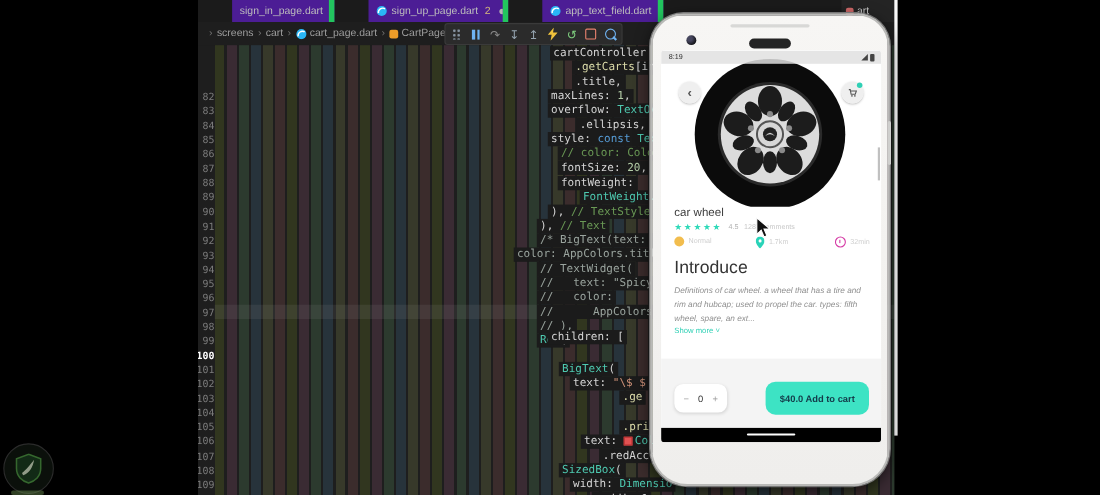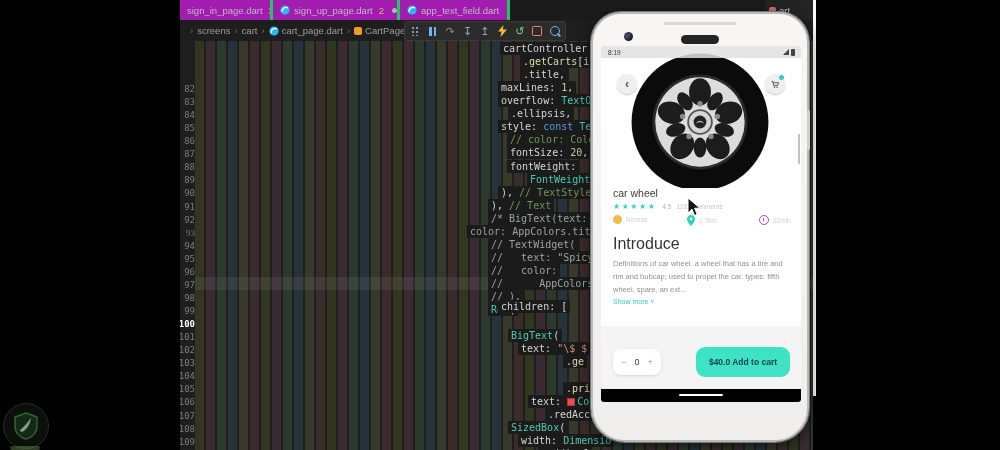--- a/index.html
+++ b/index.html
@@ -3,22 +3,22 @@
 <meta charset="utf-8">
 <style>
   html,body{margin:0;padding:0;background:#000;}
   #stage{position:relative;width:1000px;height:450px;background:#000;overflow:hidden;
          font-family:"Liberation Sans",sans-serif;}
 
   
   #editor{position:absolute;left:180px;top:0;width:633px;height:450px;background:#1e1e1e;}
   #tabbar{position:absolute;left:0;top:0;width:100%;height:20px;background:#1b1b1b;display:flex;}
   .tab{height:20px;box-sizing:border-box;display:flex;align-items:center;gap:4px;
-       padding:0 7px;background:#a21caf;border-right:3px solid #22c55e;
-       font-size:9.5px;color:#bdbdbd;white-space:nowrap;overflow:hidden;}
+       padding:0 7px;background:#4c1d95;border-right:5px solid #22c55e;
+       font-size:9.5px;color:#bdbdbd;white-space:nowrap;overflow:hidden;margin-left:31px;}
   .tab .badge{color:#d7ba7d;margin-left:2px;}
   .tab .dot{width:5px;height:5px;border-radius:50%;background:#b5b5b5;margin-left:4px;flex:none;}
   .dart-ico{width:10px;height:10px;flex:none;}
   #tab-partial{position:absolute;left:585px;top:0;width:48px;height:20px;background:#242424;
        display:flex;align-items:center;gap:3px;padding:0 4px;box-sizing:border-box;
        font-size:9.5px;color:#c7c7c7;}
   #tab-partial .redico{width:7px;height:7px;background:#d16969;border-radius:2px;flex:none;}
 
   #breadcrumb{position:absolute;left:0;top:20px;width:100%;height:21px;background:#1e1e1e;
        display:flex;align-items:center;font-size:9.5px;color:#9d9d9d;padding-left:6px;box-sizing:border-box;}
@@ -104,21 +104,21 @@
   #rating{position:absolute;left:12px;top:156px;display:flex;align-items:center;}
   #rating .stars{font-size:8px;letter-spacing:1.5px;color:#2ed9b8;font-family:"DejaVu Sans",sans-serif;}
   #rating .val{font-size:6.5px;color:#b5b5b5;margin-left:6px;}
   #rating .cmts{font-size:6.5px;color:#c8c8c8;margin-left:5px;}
   #tags{position:absolute;left:0;top:169px;width:200px;height:14px;}
   .tag{position:absolute;display:flex;align-items:center;gap:4px;font-size:6.5px;color:#cfcfcf;}
   .tagdot{width:9px;height:9px;border-radius:50%;background:#f2bd4e;}
   .clockico{width:8px;height:8px;border:1.3px solid #d63ca6;border-radius:50%;position:relative;}
   .clockico:after{content:"";position:absolute;left:3px;top:1.5px;width:1.2px;height:3px;background:#d63ca6;}
   .sectitle{position:absolute;left:12px;top:189px;font-size:16px;color:#333;}
-  #desc{position:absolute;left:12px;top:211px;width:176px;font-size:7.5px;line-height:13px;color:#909090;}
+  #desc{position:absolute;left:12px;top:211px;width:176px;font-size:7.5px;line-height:13px;color:#909090;font-style:italic;}
   #showmore{position:absolute;left:12px;top:252px;font-size:7px;color:#2fd0b5;}
   #botbar{position:absolute;left:0;top:280px;width:200px;height:63px;background:#f4f4f4;}
   #stepper{position:absolute;left:12px;top:303px;width:48px;height:26px;background:#fff;border-radius:8px;
      box-shadow:0 1px 3px rgba(0,0,0,.12);display:flex;align-items:center;justify-content:space-evenly;
      font-size:8.5px;color:#333;}
   #stepper .pm{color:#999;}
   #addbtn{position:absolute;left:95px;top:301px;width:94px;height:30px;border-radius:9px;background:#3de3c4;
      display:flex;align-items:center;justify-content:center;font-size:8.5px;font-weight:bold;color:#143c4a;}
   #navbar{position:absolute;left:0;top:343px;width:200px;height:13px;background:#000;}
   #homeline{position:absolute;left:50%;top:5px;transform:translateX(-50%);width:44px;height:2px;
@@ -146,21 +146,21 @@
         <div class="lnum" style="top: 56.06px;">83</div>
         <div class="lnum" style="top: 69.12px;">84</div>
         <div class="lnum" style="top: 82.18px;">85</div>
         <div class="lnum" style="top: 95.24px;">86</div>
         <div class="lnum" style="top: 108.3px;">87</div>
         <div class="lnum" style="top: 121.36px;">88</div>
         <div class="lnum" style="top: 134.42px;">89</div>
         <div class="lnum" style="top: 147.48px;">90</div>
         <div class="lnum" style="top: 160.54px;">91</div>
         <div class="lnum" style="top: 173.6px;">92</div>
-        <div class="lnum" style="top: 186.66px; font-family: Liberation Serif, serif;">93</div>
+        <div class="lnum" style="top: 186.66px;">93</div>
         <div class="lnum" style="top: 199.72px;">94</div>
         <div class="lnum" style="top: 212.78px;">95</div>
         <div class="lnum" style="top: 225.84px;">96</div>
         <div class="lnum" style="top: 238.9px;">97</div>
         <div class="lnum" style="top: 251.96px;">98</div>
         <div class="lnum" style="top: 265.02px;">99</div>
         <div class="lnum cur" style="top: 278.08px;">100</div>
         <div class="lnum" style="top: 291.14px;">101</div>
         <div class="lnum" style="top: 304.2px;">102</div>
         <div class="lnum" style="top: 317.26px;">103</div>
@@ -171,21 +171,21 @@
         <div class="lnum" style="top: 382.56px;">108</div>
         <div class="lnum" style="top: 395.62px;">109</div>
         <div class="lnum" style="top: 408.68px;">110</div>
       </div>
     <div id="codelines">
         <div class="codeline" style="top: 42px; left: 320px;"><span class="txt"><span class="tok-v">cartController</span></span></div>
         <div class="codeline" style="top: 55.06px; left: 340px;"><span class="txt"><span class="tok-m">.getCarts</span><span class="tok-v">[inde</span></span></div>
         <div class="codeline" style="top: 68.12px; left: 340px;"><span class="txt"><span class="tok-v">.title,</span></span></div>
         <div class="codeline" style="top: 81.18px; left: 318px;"><span class="txt"><span class="tok-v">maxLines</span><span class="tok-p">: </span><span class="tok-n">1</span><span class="tok-p">,</span></span></div>
         <div class="codeline" style="top: 94.24px; left: 318px;"><span class="txt"><span class="tok-v">overflow</span><span class="tok-p">: </span><span class="tok-c">TextOver</span></span></div>
-        <div class="codeline" style="top: 107.3px; left: 328px;"><span class="txt"><span class="tok-v">.ellipsis,</span></span></div>
+        <div class="codeline" style="top: 107.3px; left: 344px;"><span class="txt"><span class="tok-v">.ellipsis,</span></span></div>
         <div class="codeline" style="top: 120.36px; left: 318px;"><span class="txt"><span class="tok-v">style</span><span class="tok-p">: </span><span class="tok-k">const </span><span class="tok-c">TextS</span></span></div>
         <div class="codeline" style="top: 133.42px; left: 327px;"><span class="txt"><span class="tok-cm">// color: Color</span></span></div>
         <div class="codeline" style="top: 146.48px; left: 327px;"><span class="txt"><span class="tok-v">fontSize</span><span class="tok-p">: </span><span class="tok-n">20</span><span class="tok-p">,</span></span></div>
         <div class="codeline" style="top: 159.54px; left: 327px;"><span class="txt"><span class="tok-v">fontWeight</span><span class="tok-p">:</span></span></div>
         <div class="codeline" style="top: 172.6px; left: 347px;"><span class="txt"><span class="tok-c">FontWeight.w</span></span></div>
         <div class="codeline" style="top: 185.66px; left: 318px;"><span class="txt"><span class="tok-p">), </span><span class="tok-cm">// TextStyle</span></span></div>
         <div class="codeline" style="top: 198.72px; left: 308px;"><span class="txt"><span class="tok-p">), </span><span class="tok-cm">// Text</span></span></div>
         <div class="codeline" style="top: 211.78px; left: 308px;"><span class="txt"><span class="tok-cg">/* BigText(text: car</span></span></div>
         <div class="codeline" style="top: 224.84px; left: 287px;"><span class="txt"><span class="tok-cg">color: AppColors.titleCo</span></span></div>
         <div class="codeline" style="top: 237.9px; left: 308px;"><span class="txt"><span class="tok-cg">// TextWidget(</span></span></div>

